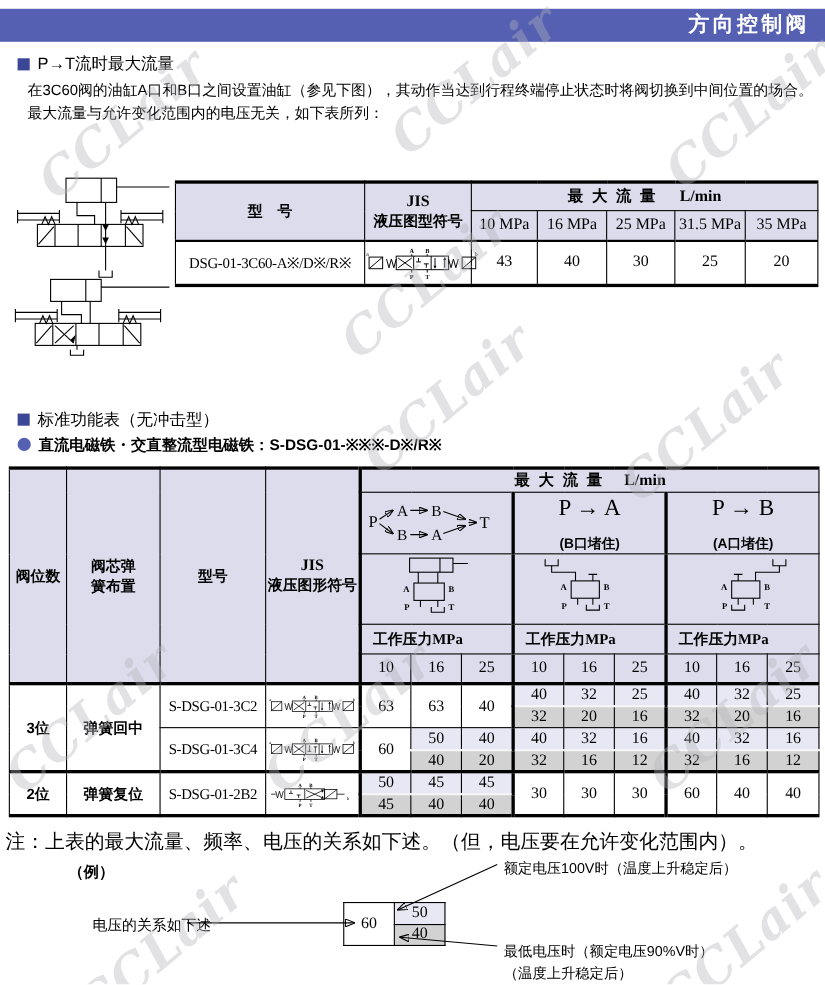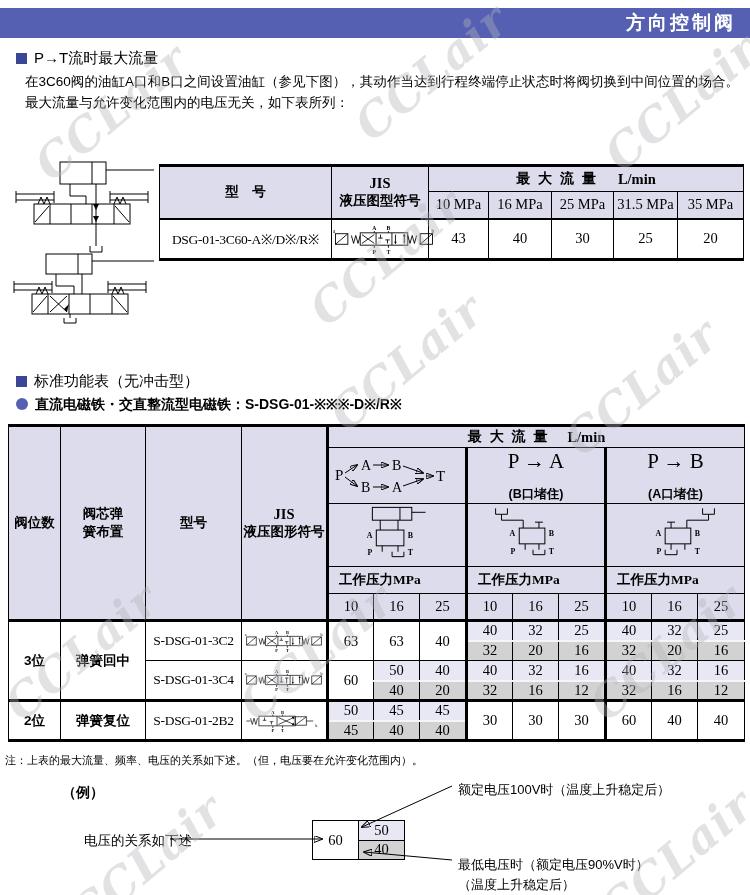--- a/index.html
+++ b/index.html
@@ -48,21 +48,21 @@
   .t2 tr.rh4{height:27px;} .t2 tr.rh5{height:27px;} .t2 tr.dr{height:20px;}
   .t2 .flowhead{display:flex;justify-content:center;align-items:center;gap:18px;}
   .t2 .flowhead .fh{font-weight:bold;font-size:14px;letter-spacing:2px;}
   .t2 .wp{display:flex;align-items:center;padding:0 10px;
           font-weight:bold;font-size:13.5px;}
   .t2 .wp .num{font-weight:bold;font-size:13.5px;}
   .t2 .fd1{font-family:"Liberation Serif",serif;font-size:21px;}
   .t2 .fd2{font-size:12.5px;font-weight:bold;margin-top:12px;}
   .sym svg, .jcell svg{display:block;margin:0 auto;}
   
-  .note{position:absolute;left:5px;top:753px;font-size:11px;}
+  .note{position:absolute;left:5px;top:753px;font-size:18px;}
   .ex-label{position:absolute;left:62px;top:784px;font-weight:bold;font-size:14px;}
   .ex-left{position:absolute;left:84px;top:832px;font-size:13.5px;}
   .ann{position:absolute;font-size:13px;}
   .ann-top{left:458px;top:781px;} .ann-b1{left:458px;top:856px;} .ann-b2{left:458px;top:876px;}
   .exbox{position:absolute;left:312px;top:820px;z-index:1;}
   .exbox td{border:1.5px solid #000;}
   .exbox .exL{width:45px;height:38px;}
   .exbox .exR{width:45px;height:18px;}
   .ex-lines{position:absolute;left:0;top:770px;z-index:3;pointer-events:none;}
   .circuits{position:absolute;left:8px;top:156px;}

